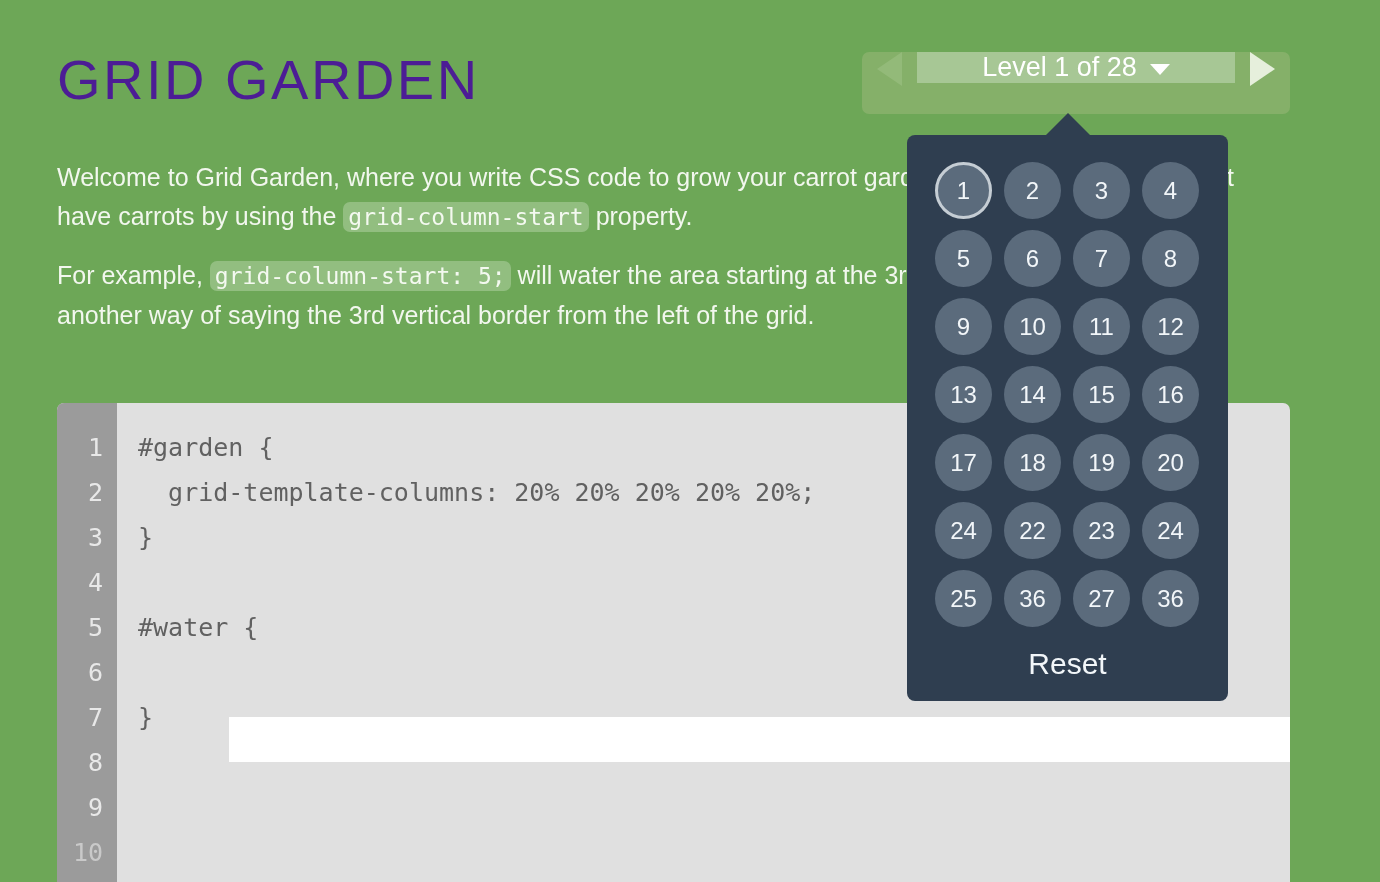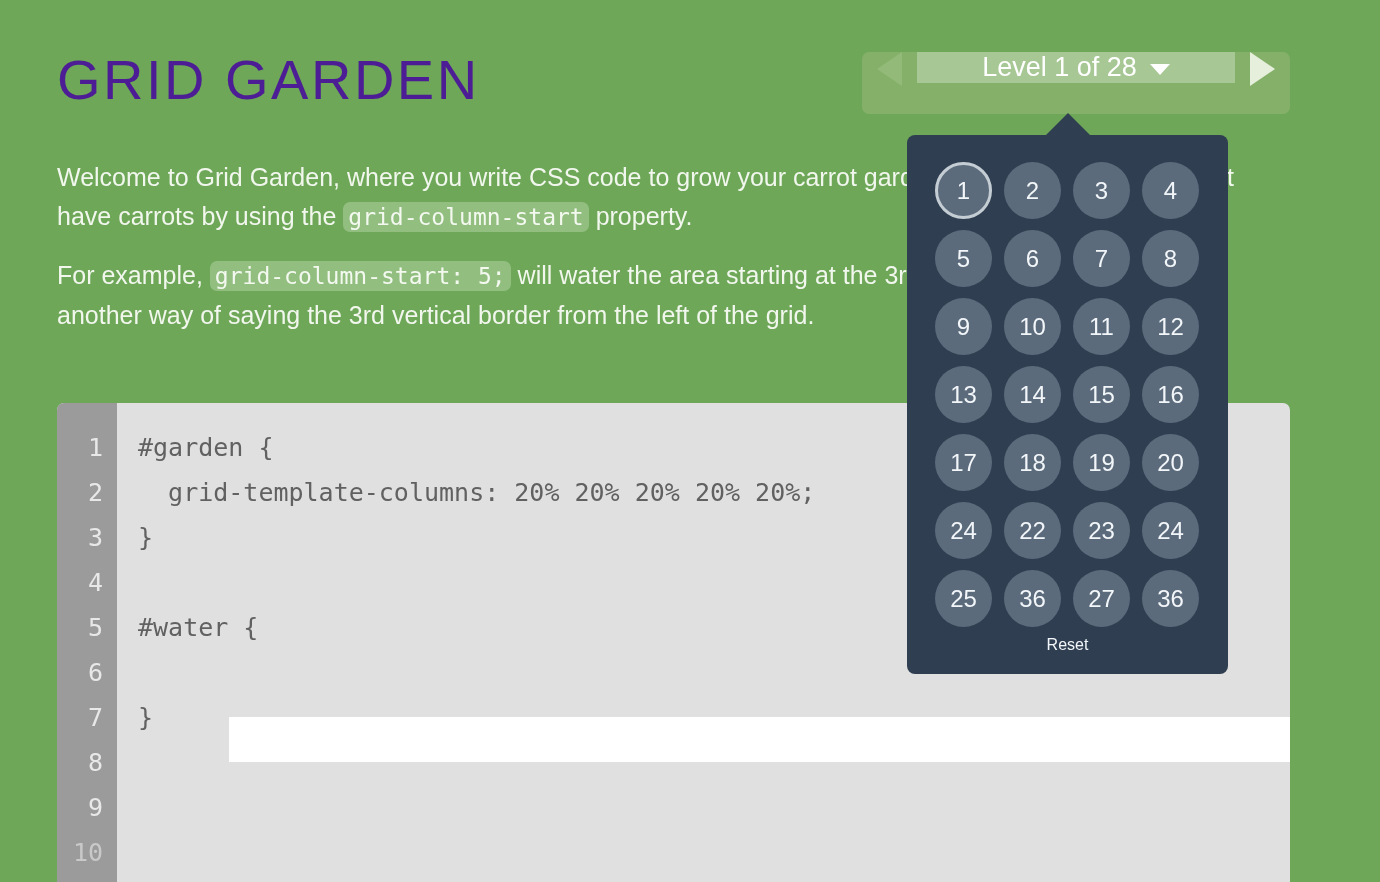--- a/index.html
+++ b/index.html
@@ -136,24 +136,24 @@
     justify-content: center;
     font-size: 24px;
     font-family: "Liberation Sans", sans-serif;
     cursor: pointer;
     border: 3px solid transparent;
   }
   .level-dot.current {
     border-color: #c5cdd4;
   }
   #reset-button {
-    margin-top: 9px;
+    margin-top: 20px;
     text-align: center;
     color: #f2f6f9;
-    font-size: 16px;
+    font-size: 30px;
     cursor: pointer;
     font-family: "Liberation Sans", sans-serif;
   }
 
   
   #code-editor {
     position: absolute;
     left: 57px;
     top: 403px;
     width: 1233px;

